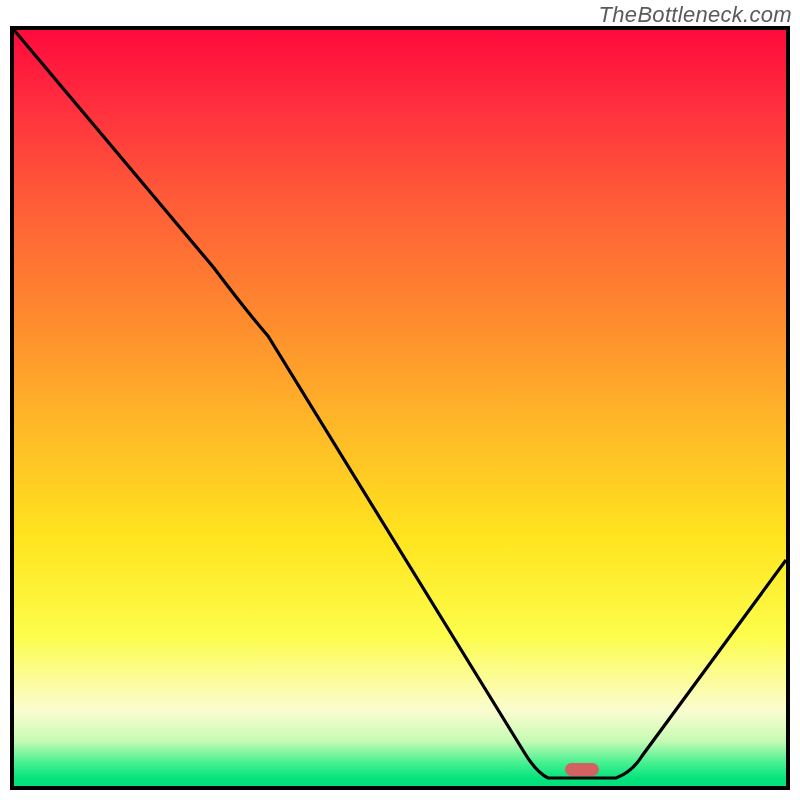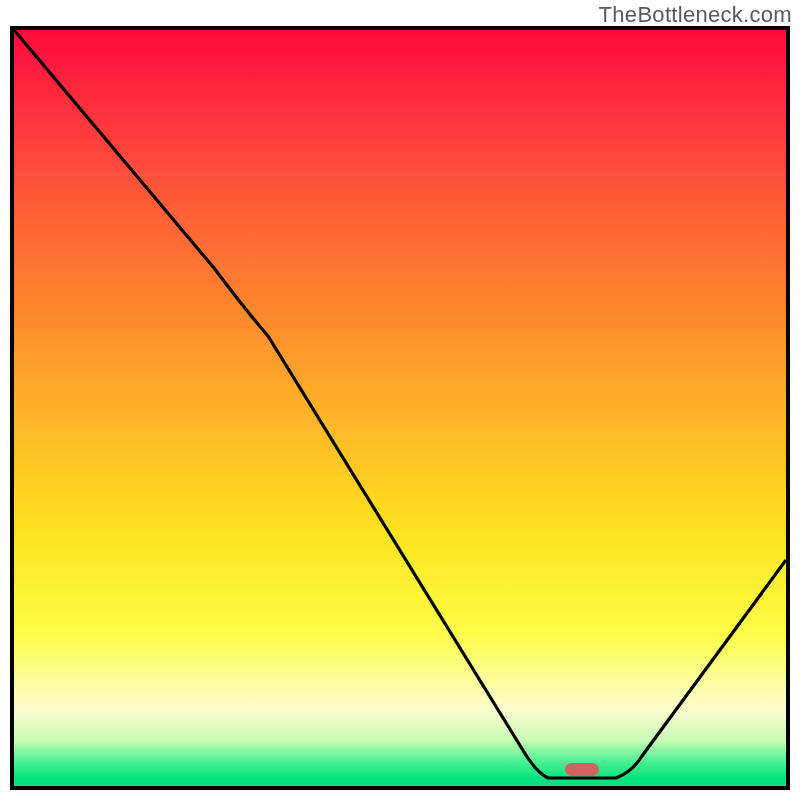--- a/index.html
+++ b/index.html
@@ -8,20 +8,21 @@
     width: 800px;
     height: 800px;
     background: #ffffff;
     font-family: Arial, Helvetica, sans-serif;
     overflow: hidden;
   }
   .frame {
     position: relative;
     width: 800px;
     height: 688px;
+    font-style: italic;
   }
   .watermark {
     position: absolute;
     top: 2px;
     right: 8px;
     color: #5a5a5a;
     font-size: 22px;
     letter-spacing: 0.3px;
     z-index: 30;
   }

